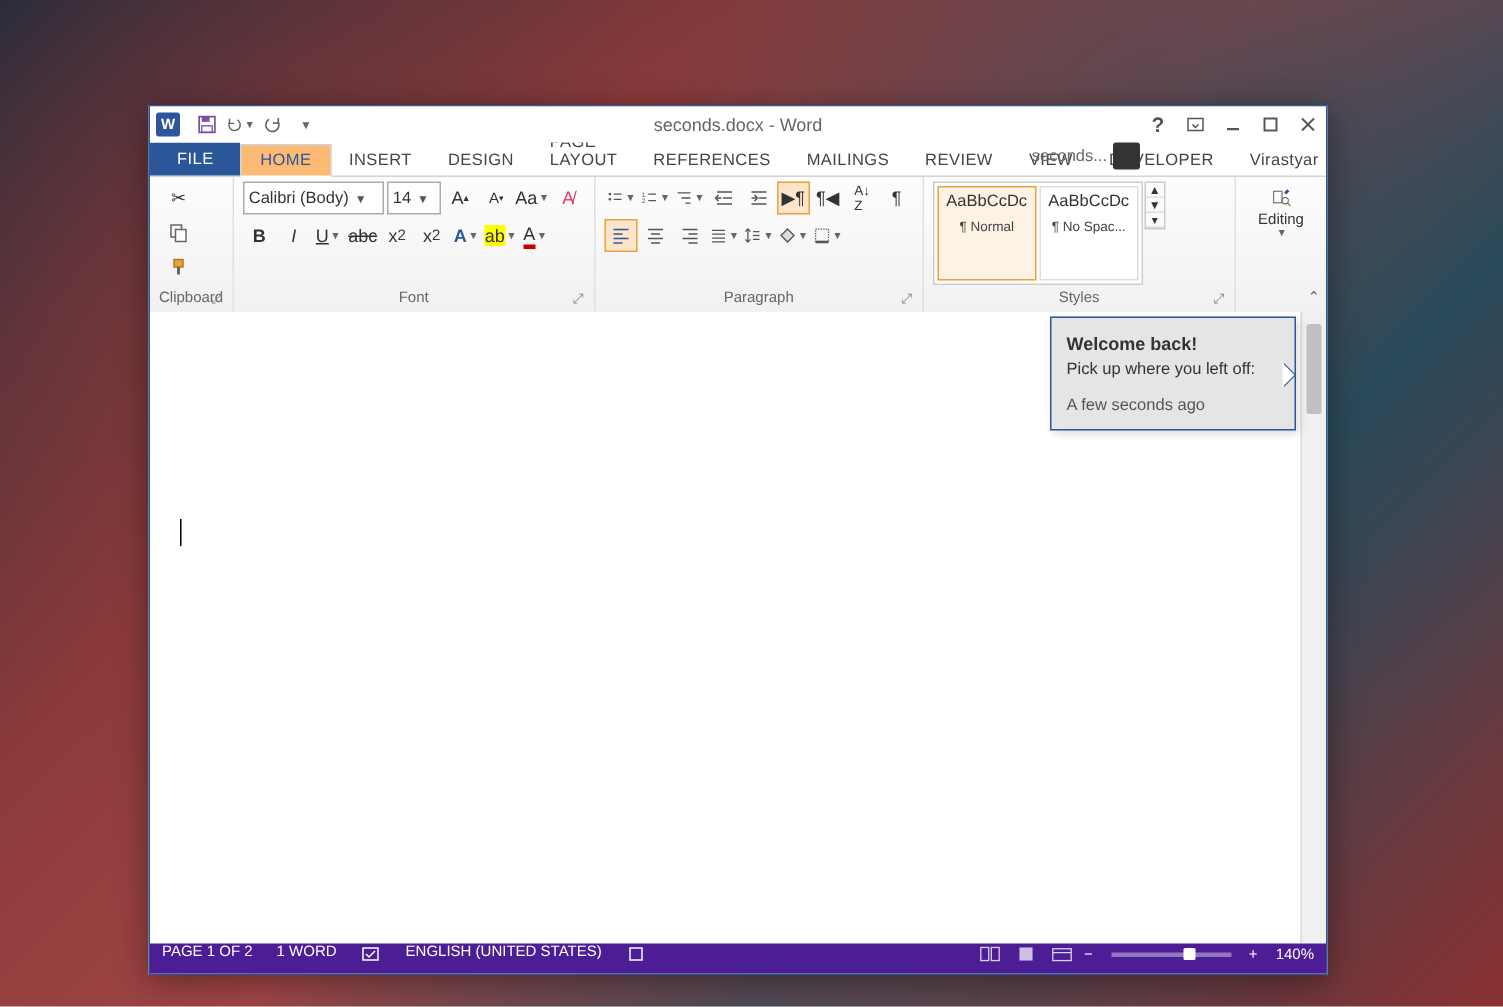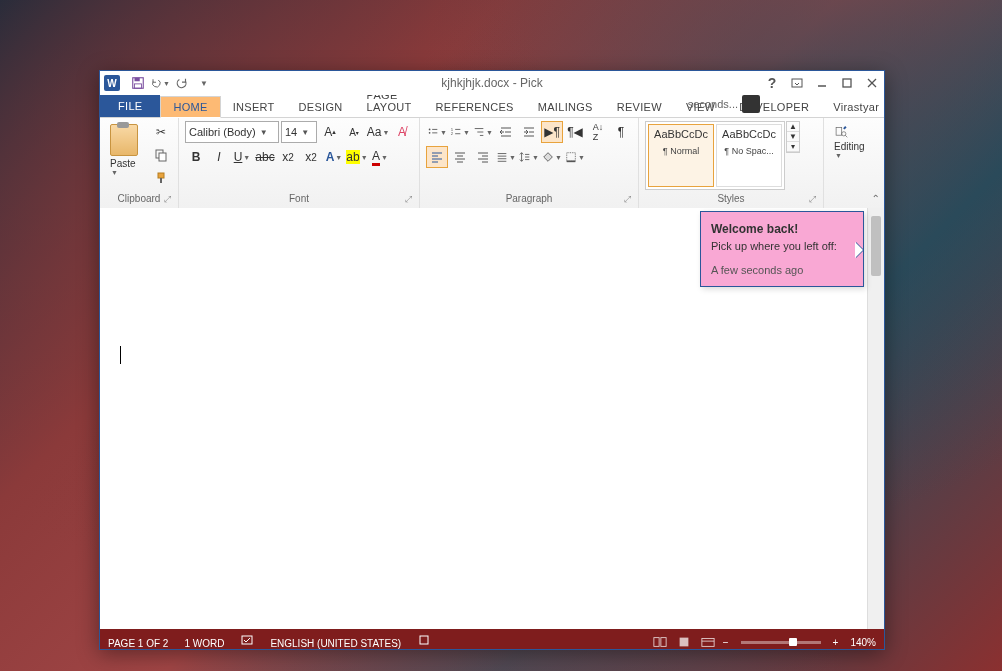--- a/index.html
+++ b/index.html
@@ -18,21 +18,21 @@
 .avatar{width:18px;height:18px;background:#333;border-radius:2px}
 .ribbon-tabs{height:22px;background:#fff;display:flex;align-items:flex-end;border-bottom:1px solid #d4d4d4}
 .tab{padding:4px 12px;font-size:11px;color:#444;cursor:pointer;text-transform:uppercase;letter-spacing:0.3px}
 .tab.file{background:#2b579a;color:#fff;padding:5px 18px}
 .tab.active{background:#fdba74;border:1px solid #d4d4d4;border-bottom:1px solid #fff;color:#2b579a;margin-bottom:-1px}
 .ribbon{height:90px;background:#f5f5f5;background:linear-gradient(#fdfdfd,#f1f1f1);border-bottom:1px solid #d4d4d4;display:flex;position:relative}
 .group{border-right:1px solid #e0e0e0;padding:3px 6px 2px;display:flex;flex-direction:column;position:relative}
 .group-content{flex:1;display:flex;align-items:flex-start}
 .group-label{font-size:10px;color:#666;text-align:center;padding-bottom:2px}
 .group-launcher{position:absolute;right:2px;bottom:2px;width:12px;height:12px;font-size:9px;color:#888;cursor:pointer}
-.vbtn{display:flex;flex-direction:column;align-items:flex-start;padding:3px 4px;cursor:pointer}
+.vbtn{display:flex;flex-direction:column;align-items:center;padding:3px 4px;cursor:pointer}
 .paste-btn{height:66px;width:34px}
 .paste-icon{width:26px;height:30px;background:linear-gradient(#f9d9a6,#e8b76a);border:1px solid #c89440;border-radius:2px;position:relative}
 .paste-icon::before{content:"";position:absolute;top:-3px;left:6px;width:12px;height:6px;background:#999;border-radius:2px}
 .mini-btns{display:flex;flex-direction:column;gap:1px;margin-left:2px}
 .mini-btn{width:18px;height:18px;font-size:11px}
 .font-row{display:flex;align-items:center;gap:2px;margin-bottom:3px}
 .combo{height:20px;border:1px solid #ababab;background:#fff;display:flex;align-items:center;padding:0 3px;font-size:11px}
 .combo .arrow{margin-left:4px;color:#555;font-size:8px}
 .icon-row{display:flex;gap:1px}
 .sm-btn{width:20px;height:20px;display:flex;align-items:center;justify-content:center;font-size:12px;cursor:pointer;border:1px solid transparent}
@@ -44,27 +44,27 @@
 .style-preview.heading{color:#2b579a;font-size:14px}
 .style-name{color:#444;font-size:9px}
 .style-scroll{display:flex;flex-direction:column;width:12px;border:1px solid #ccc;margin-left:1px}
 .style-scroll div{flex:1;display:flex;align-items:center;justify-content:center;font-size:8px;cursor:pointer;border-bottom:1px solid #ddd}
 .collapse-btn{position:absolute;right:4px;bottom:4px;font-size:10px;color:#666;cursor:pointer}
 .doc-area{position:absolute;top:137px;left:0;right:0;bottom:20px;background:#fff;overflow:hidden}
 .page{position:absolute;left:8px;top:10px;right:18px;height:800px;background:#fff}
 .cursor{position:absolute;left:12px;top:128px;width:1px;height:18px;background:#000}
 .scrollbar-v{position:absolute;right:0;top:0;bottom:0;width:16px;background:#f0f0f0;border-left:1px solid #ddd}
 .scroll-thumb{position:absolute;top:8px;left:3px;width:10px;height:60px;background:#c0c0c0;border-radius:2px}
-.welcome{position:absolute;right:20px;top:3px;width:142px;background:#f9a8d4;border:1px solid #2b579a;padding:10px;font-size:11px;box-shadow:2px 2px 6px rgba(0,0,0,0.15)}
+.welcome{position:absolute;right:20px;top:3px;width:142px;background:#e5e5e5;border:1px solid #2b579a;padding:10px;font-size:11px;box-shadow:2px 2px 6px rgba(0,0,0,0.15)}
 .welcome::after{content:"";position:absolute;right:-8px;top:30px;border:8px solid transparent;border-left-color:#fff}
 .welcome::before{content:"";position:absolute;right:-9px;top:30px;border:8px solid transparent;border-left-color:#2b579a}
 .welcome-title{font-weight:bold;font-size:12px;margin-bottom:4px}
 .welcome-sub{margin-bottom:12px}
 .welcome-time{color:#555}
-.statusbar{position:absolute;bottom:0;left:0;right:0;height:20px;background:#7f1d1d;color:#fff;display:flex;align-items:flex-end;font-size:10px;padding:0 8px}
+.statusbar{position:absolute;bottom:0;left:0;right:0;height:20px;background:#4c1d95;color:#fff;display:flex;align-items:flex-start;font-size:10px;padding:0 8px}
 .status-item{margin-right:16px;cursor:pointer}
 .status-right{margin-left:auto;display:flex;align-items:center;gap:6px}
 .view-btn{width:18px;height:14px;cursor:pointer;display:flex;align-items:center;justify-content:center;opacity:0.8}
 .zoom-slider{width:80px;height:3px;background:rgba(255,255,255,0.4);position:relative;margin:0 6px}
 .zoom-slider::before{content:"";position:absolute;left:60%;top:-3px;width:8px;height:8px;background:#fff;border-radius:1px}
 svg{width:14px;height:14px}
 .drop-arrow{font-size:7px;margin-left:1px;color:#666}
 </style>
 </head>
 <body>
@@ -91,21 +91,21 @@
       <div class="qat-btn">
           <svg viewBox="0 0 16 16">
             <path d="M5 4 A5 5 0 1 0 12 6" fill="none" stroke="#666" stroke-width="1.3"></path>
             <path d="M12 3 L12 7 L8 7" fill="none" stroke="#666" stroke-width="1.3"></path>
           </svg>
         </div>
       <div class="qat-btn">
           <span style="font-size:8px;color:#666">▼</span>
         </div>
     </div>
-    <div class="title-text">kjhkjhjk.docx - Pick</div>
+    <div class="title-text">seconds.docx - Word</div>
     <div class="win-controls">
       <div class="win-ctrl help-icon">?</div>
       <div class="win-ctrl">
           <svg viewBox="0 0 14 14">
             <rect x="2" y="3" width="10" height="8" fill="none" stroke="#555"></rect>
             <path d="M5 7 L7 9 L9 7" fill="none" stroke="#555"></path>
           </svg>
         </div>
       <div class="win-ctrl">
           <svg viewBox="0 0 14 14">
@@ -141,25 +141,20 @@
     <div class="tab">MAILINGS</div>
     <div class="tab">REVIEW</div>
     <div class="tab">VIEW</div>
     <div class="tab">DEVELOPER</div>
     <div class="tab" style="text-transform:none">Virastyar</div>
   </div>
 
   <div class="ribbon">
     <div class="group">
       <div class="group-content">
-        <div class="vbtn paste-btn">
-          <div class="paste-icon"></div>
-          <span style="font-size:10px;margin-top:2px">Paste</span>
-          <span class="drop-arrow">▼</span>
-        </div>
         <div class="mini-btns">
           <div class="sm-btn mini-btn">✂</div>
           <div class="sm-btn mini-btn">
               <svg viewBox="0 0 14 14">
                 <rect x="2" y="2" width="7" height="8" fill="none" stroke="#666"></rect>
                 <rect x="5" y="5" width="7" height="8" fill="#fff" stroke="#666"></rect>
               </svg>
             </div>
           <div class="sm-btn mini-btn">
               <svg viewBox="0 0 14 14">

